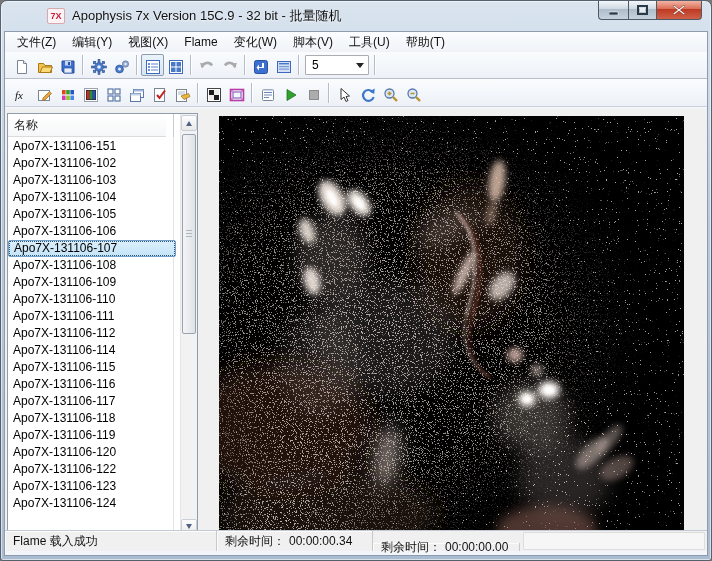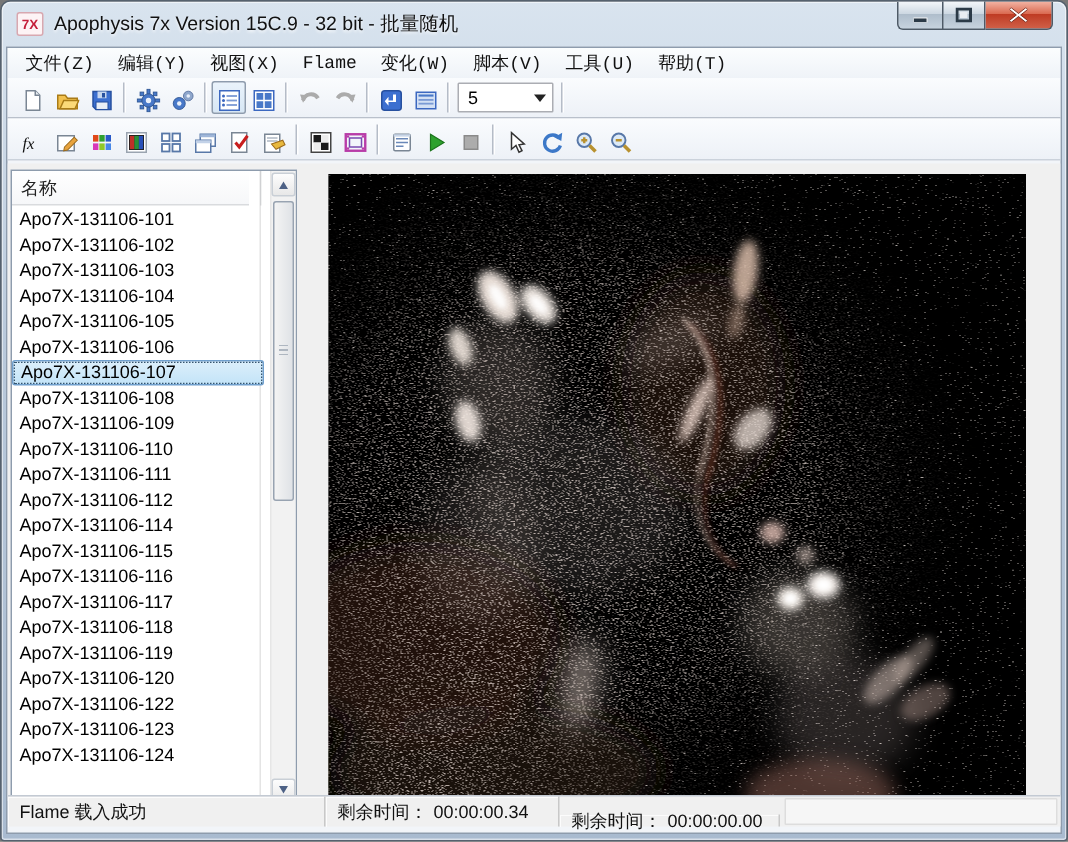--- a/index.html
+++ b/index.html
@@ -8,34 +8,34 @@
     position:relative;width:712px;height:561px;
     font-family:"Liberation Sans","DejaVu Sans",sans-serif;
     background:linear-gradient(#D9E4EF,#B9C9DB 40%,#A9BBD0);
     border:1px solid #55616E;border-radius:7px 7px 3px 3px;
     box-shadow:inset 0 0 0 1px rgba(255,255,255,.55);
     overflow:hidden;
   }
   
   .titlebar{position:absolute;left:0;top:0;right:0;height:30px;display:flex;align-items:center;padding-left:10px;}
   .app-icon{width:18px;height:16px;background:#FDF3F5;border:1px solid #D8A8B0;border-radius:2px;
-    color:#C41E3A;font-size:9px;font-weight:bold;display:flex;align-items:center;justify-content:center;letter-spacing:0;}
+    color:#C41E3A;font-size:9px;font-weight:bold;display:flex;align-items:center;justify-content:center;letter-spacing:0;margin-left:36px;}
   .title-text{margin-left:7px;font-size:13px;color:#111;text-shadow:0 1px 2px rgba(255,255,255,.8);white-space:nowrap;}
   .winbtns{position:absolute;top:0;right:9px;display:flex;}
   .winbtn{height:19px;border:1px solid #4E5A66;border-top:none;display:flex;align-items:center;justify-content:center;
     background:linear-gradient(#F4F7FA,#CDD8E2 45%,#AEBDCB 46%,#C7D3DE);}
   .winbtn.min{width:30px;border-radius:0 0 0 4px;border-right:none;}
   .winbtn.max{width:29px;}
   .winbtn.close{width:45px;border-radius:0 0 4px 0;border-left:none;
     background:linear-gradient(#F0B0A0,#D9593F 45%,#B83category7 46%,#C85A43);
     background:linear-gradient(#F2B4A4,#DA6B52 45%,#BE3A22 46%,#D06048);}
   
   .client{position:absolute;left:3px;right:3px;top:30px;bottom:4px;background:#F2F5F9;border:1px solid #8E9CAD;overflow:hidden;}
   .menubar{height:20px;display:flex;align-items:center;background:linear-gradient(#FBFDFE,#EFF3F8);padding-left:4px;}
-  .menu-item{font-size:12px;color:#111;padding:2px 8px;cursor:default;font-family:Liberation Mono, monospace;}
+  .menu-item{font-size:12px;color:#111;padding:2px 8px;cursor:default;}
   .toolbar{display:flex;align-items:center;padding-left:5px;background:linear-gradient(#FAFCFE,#EDF1F7);}
   .toolbar.row1{height:27px;border-bottom:1px solid #B9C0CB;}
   .toolbar.row2{height:28px;border-bottom:1px solid #CBD2DB;}
   .tbtn{width:23px;height:22px;display:flex;align-items:flex-end;justify-content:center;border:1px solid transparent;border-radius:2px;}
   .tbtn.pressed{border:1px solid #8E9CAD;background:linear-gradient(#EAF3FB,#D7E7F5);}
   .tsep{width:0;height:20px;border-left:1px solid #B5BCC7;border-right:1px solid #FFFFFF;margin:0 3px;}
   .combo{width:64px;height:20px;background:#fff;border:1px solid #ABADB3;border-radius:1px;display:flex;align-items:center;margin:0 2px;}
   .combo .val{flex:1;font-size:12px;padding-left:6px;color:#000;}
   .combo .arrow{width:16px;display:flex;align-items:center;justify-content:center;}
   .combo .arrow i{width:0;height:0;border:4px solid transparent;border-top:5px solid #222;margin-top:4px;}
@@ -353,21 +353,21 @@
     </div>
 
     <div class="main">
 
       <div class="listview">
         <div class="lv-header">名称</div>
         <div class="lv-colline"></div>
         <div class="lv-colline-h"></div>
         <div class="lv-body">
 
-        <div class="list-item">Apo7X-131106-101</div>
+        <div class="list-item">Apo7X-131106-151</div>
             <div class="list-item">Apo7X-131106-102</div>
             <div class="list-item">Apo7X-131106-103</div>
             <div class="list-item">Apo7X-131106-104</div>
             <div class="list-item">Apo7X-131106-105</div>
             <div class="list-item">Apo7X-131106-106</div>
             <div class="list-item selected">Apo7X-131106-107</div>
             <div class="list-item">Apo7X-131106-108</div>
             <div class="list-item">Apo7X-131106-109</div>
             <div class="list-item">Apo7X-131106-110</div>
             <div class="list-item">Apo7X-131106-111</div>

